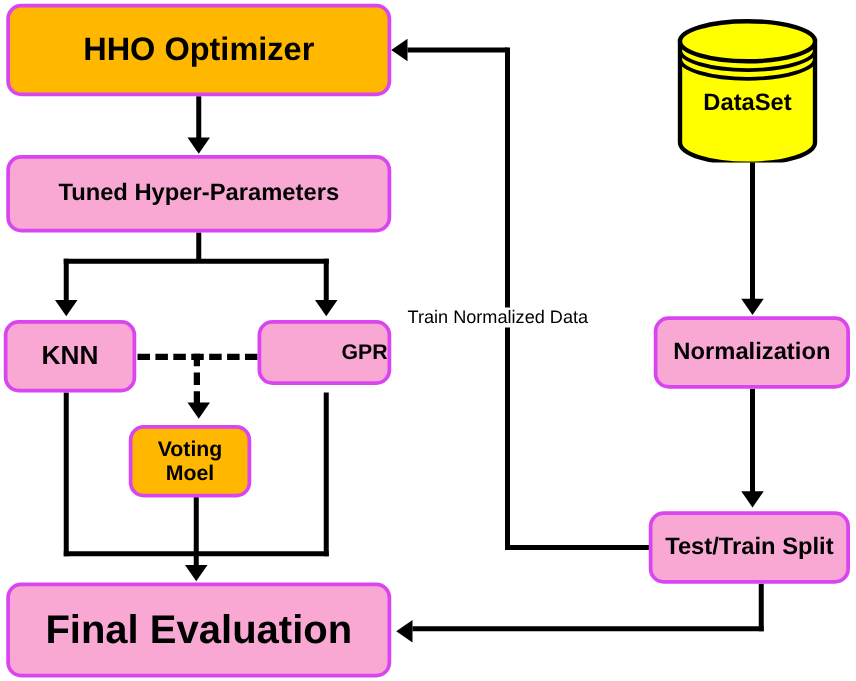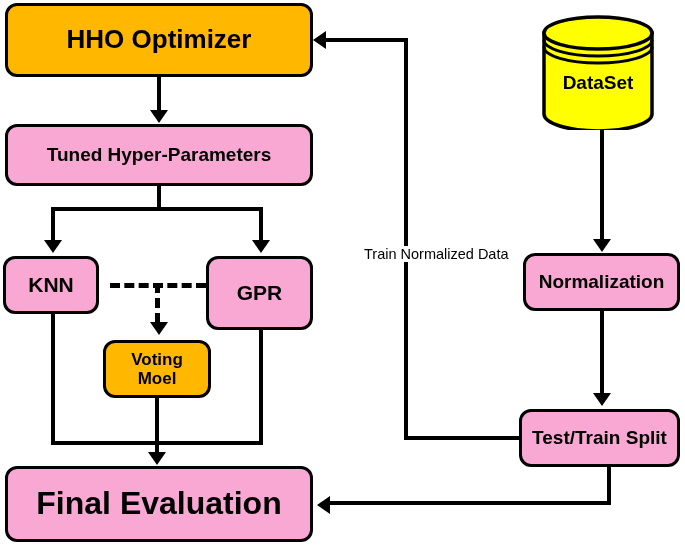--- a/index.html
+++ b/index.html
@@ -12,38 +12,38 @@
     position:relative;
     width:685px;
     height:545px;
     background:#ffffff;
     overflow:hidden;
   }
   
   .node{
     position:absolute;
     box-sizing:border-box;
-    border:3px solid #000000;
+    border:3px solid #d946ef;
     border-radius:12px;
     display:flex;
     align-items:center;
     justify-content:center;
     text-align:center;
     color:#000000;
     line-height:1.12;
     z-index:3;
   }
   .node.yellow{background:#f9a8d4;}
   .node.orange{background:#ffb700;}
 
   .n-hho{left:5px;  top:3px;   width:308px; height:74px;  font-size:26px; font-weight:bold;}
   .n-thp{left:5px;  top:124px; width:308px; height:62px;  font-size:19px; font-weight:bold;}
-  .n-knn{left:3px;  top:256px; width:96px; height:58px;  font-size:21px; font-weight:bold;}
-  .n-gpr{left:206px;top:256px; width:107px; height:74px;  font-size:21px; font-weight:bold;}
-  .n-vote{left:103px;top:340px;width:108px; height:58px;  font-size:17px; font-weight:bold;}
+  .n-knn{left:3px;  top:256px; width:106px; height:58px;  font-size:21px; font-weight:bold;}
+  .n-gpr{left:206px;top:256px; width:107px; height:52px;  font-size:17px; font-weight:bold;justify-content:flex-end;}
+  .n-vote{left:103px;top:340px;width:98px; height:58px;  font-size:17px; font-weight:bold;}
   .n-fin{left:5px;  top:466px; width:308px; height:76px;  font-size:32px; font-weight:bold;}
   .n-norm{left:523px;top:253px;width:157px; height:58px;  font-size:19px; font-weight:bold;}
   .n-split{left:519px;top:409px;width:161px;height:58px;  font-size:19px; font-weight:bold;align-items:center;}
 
   .n-vote .vtxt{display:block;}
 
   
   .cylinder{
     position:absolute;
     left:541px; top:14px;
@@ -96,21 +96,20 @@
 
   
   .edge-label{
     position:absolute;
     font-size:14.5px;
     color:#000000;
     background:#ffffff;
     padding:0 3px;
     white-space:nowrap;
     z-index:5;
-    margin-left:38px;
   }
 </style>
 </head>
 <body>
 
 <div id="canvas">
 
   <div class="ln vl" style="left:157px; top:77px; height:34px;"></div>
   <div class="arrow arrow-down" style="left:150px; top:110px;"></div>
 

